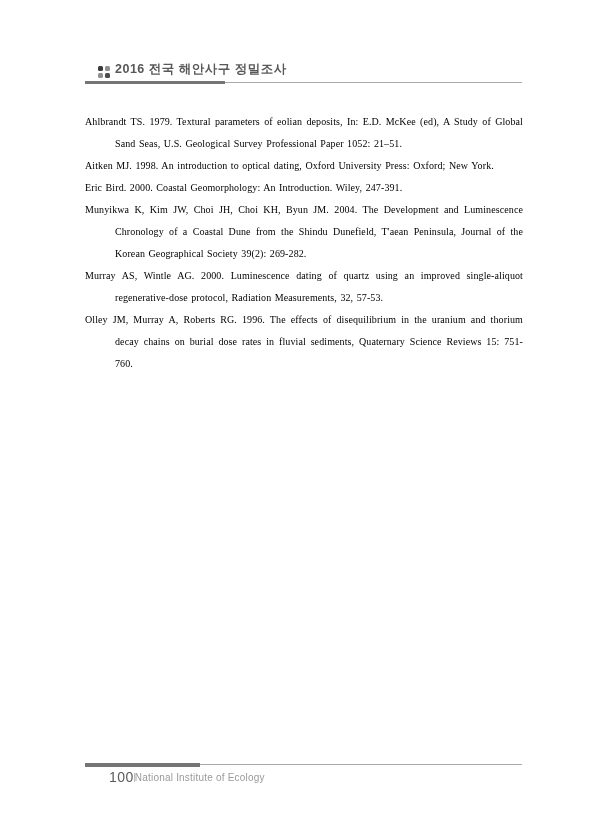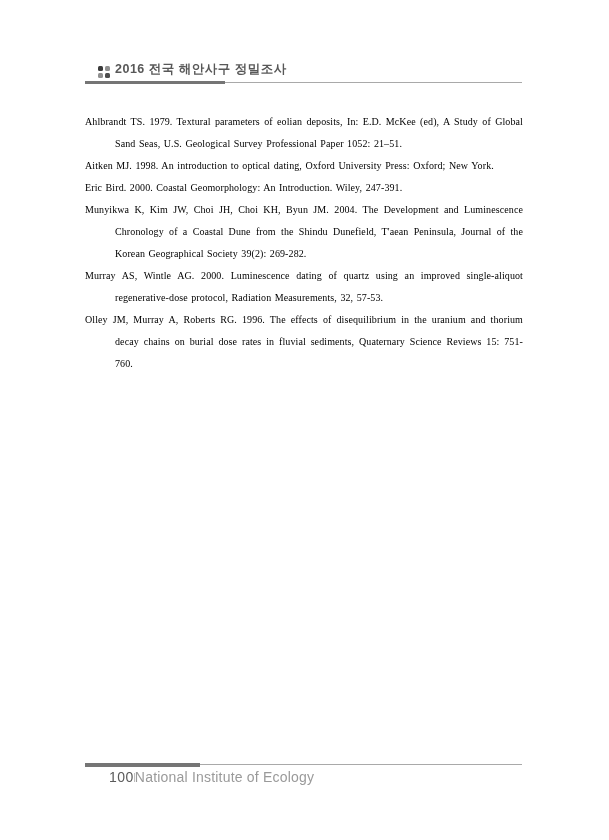--- a/index.html
+++ b/index.html
@@ -60,21 +60,21 @@
 
   
   .footer-meta {
     position: absolute; left: 85px; top: 769px; height: 16px;
     display: flex; align-items: center; gap: 0;
     font-family: "Liberation Sans", sans-serif;
     margin-left: 24px;
   }
   .page-number { font-size: 14px; color: #5a5a5a; letter-spacing: 0.5px; }
   .footer-sep { width: 1px; height: 9px; background: #bdbdbd; }
-  .institute { font-size: 14px; color: #9a9a9a; letter-spacing: 0.2px; }
+  .institute { font-size: 10px; color: #9a9a9a; letter-spacing: 0.2px; }
 </style>
 </head>
 <body>
 
 <div class="page">
 
   <div class="header">
     <span class="dots">
       <i class="d1"></i>
         <i class="d2"></i>

